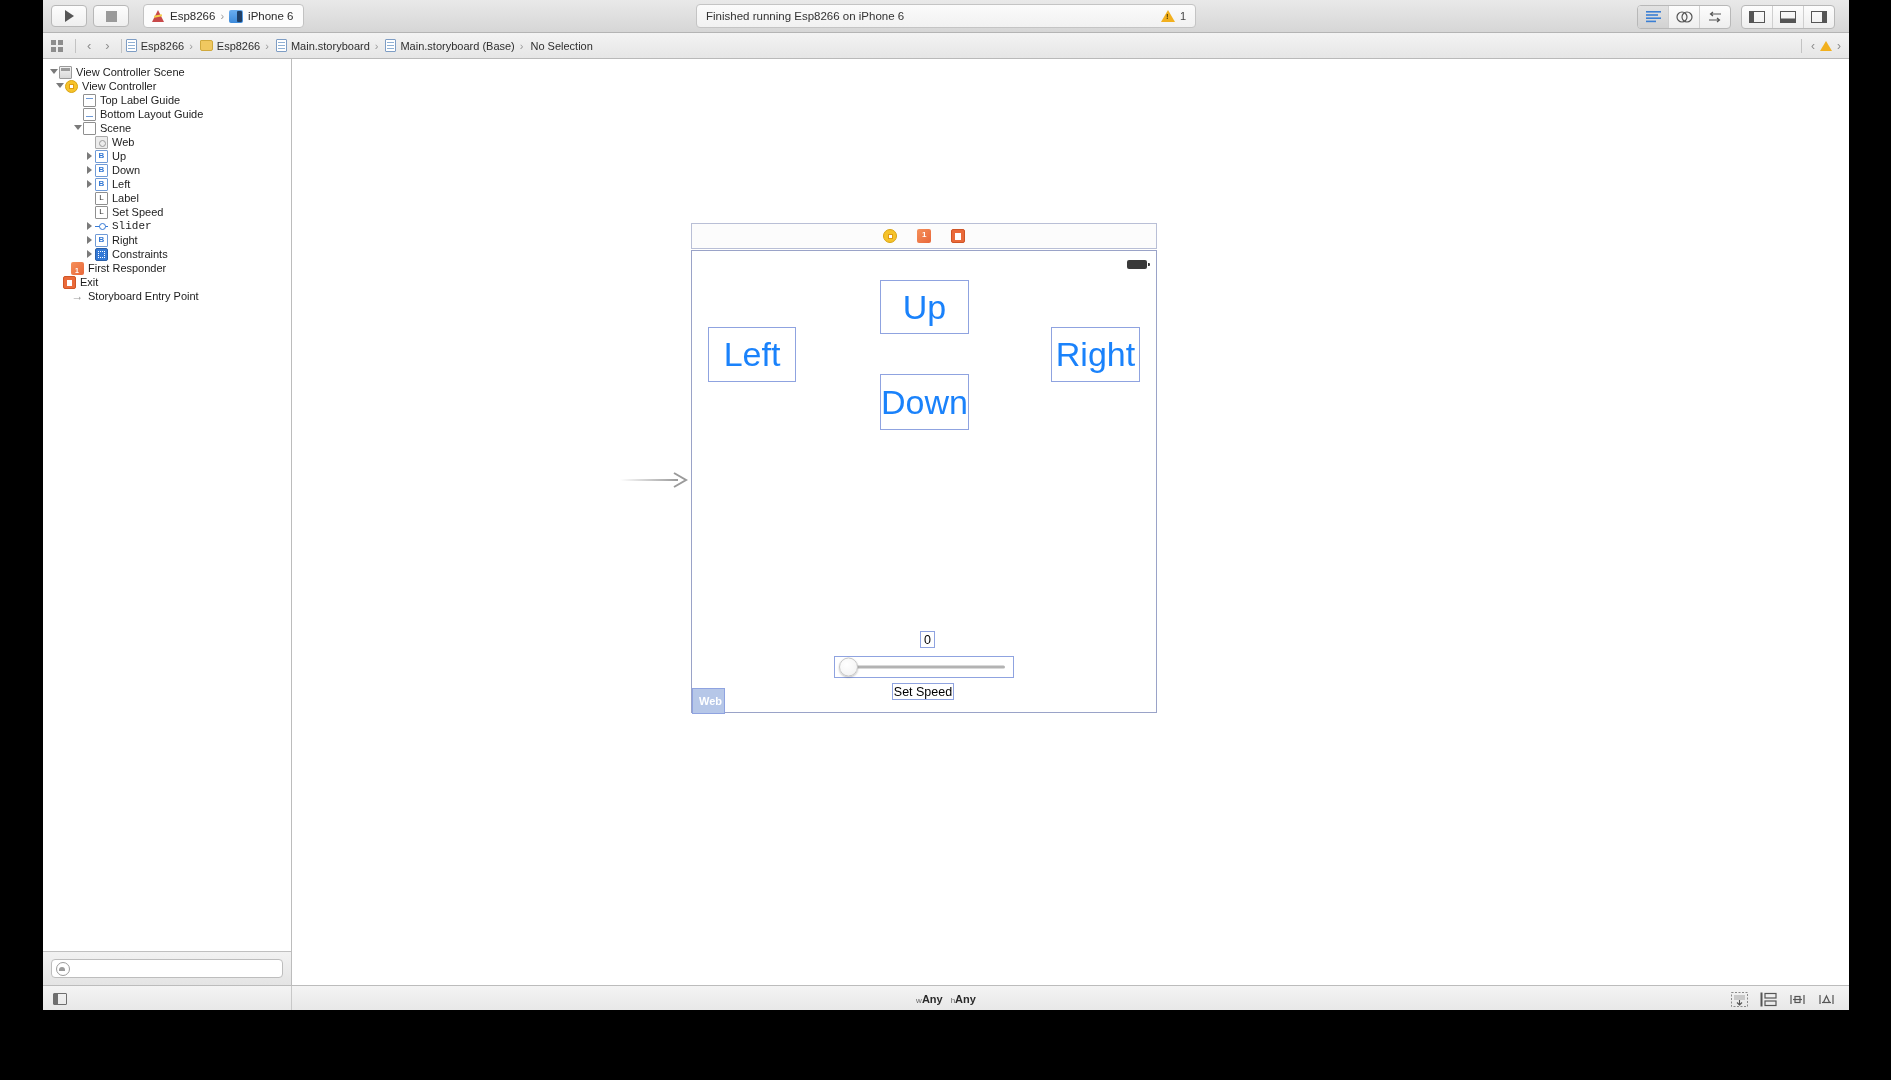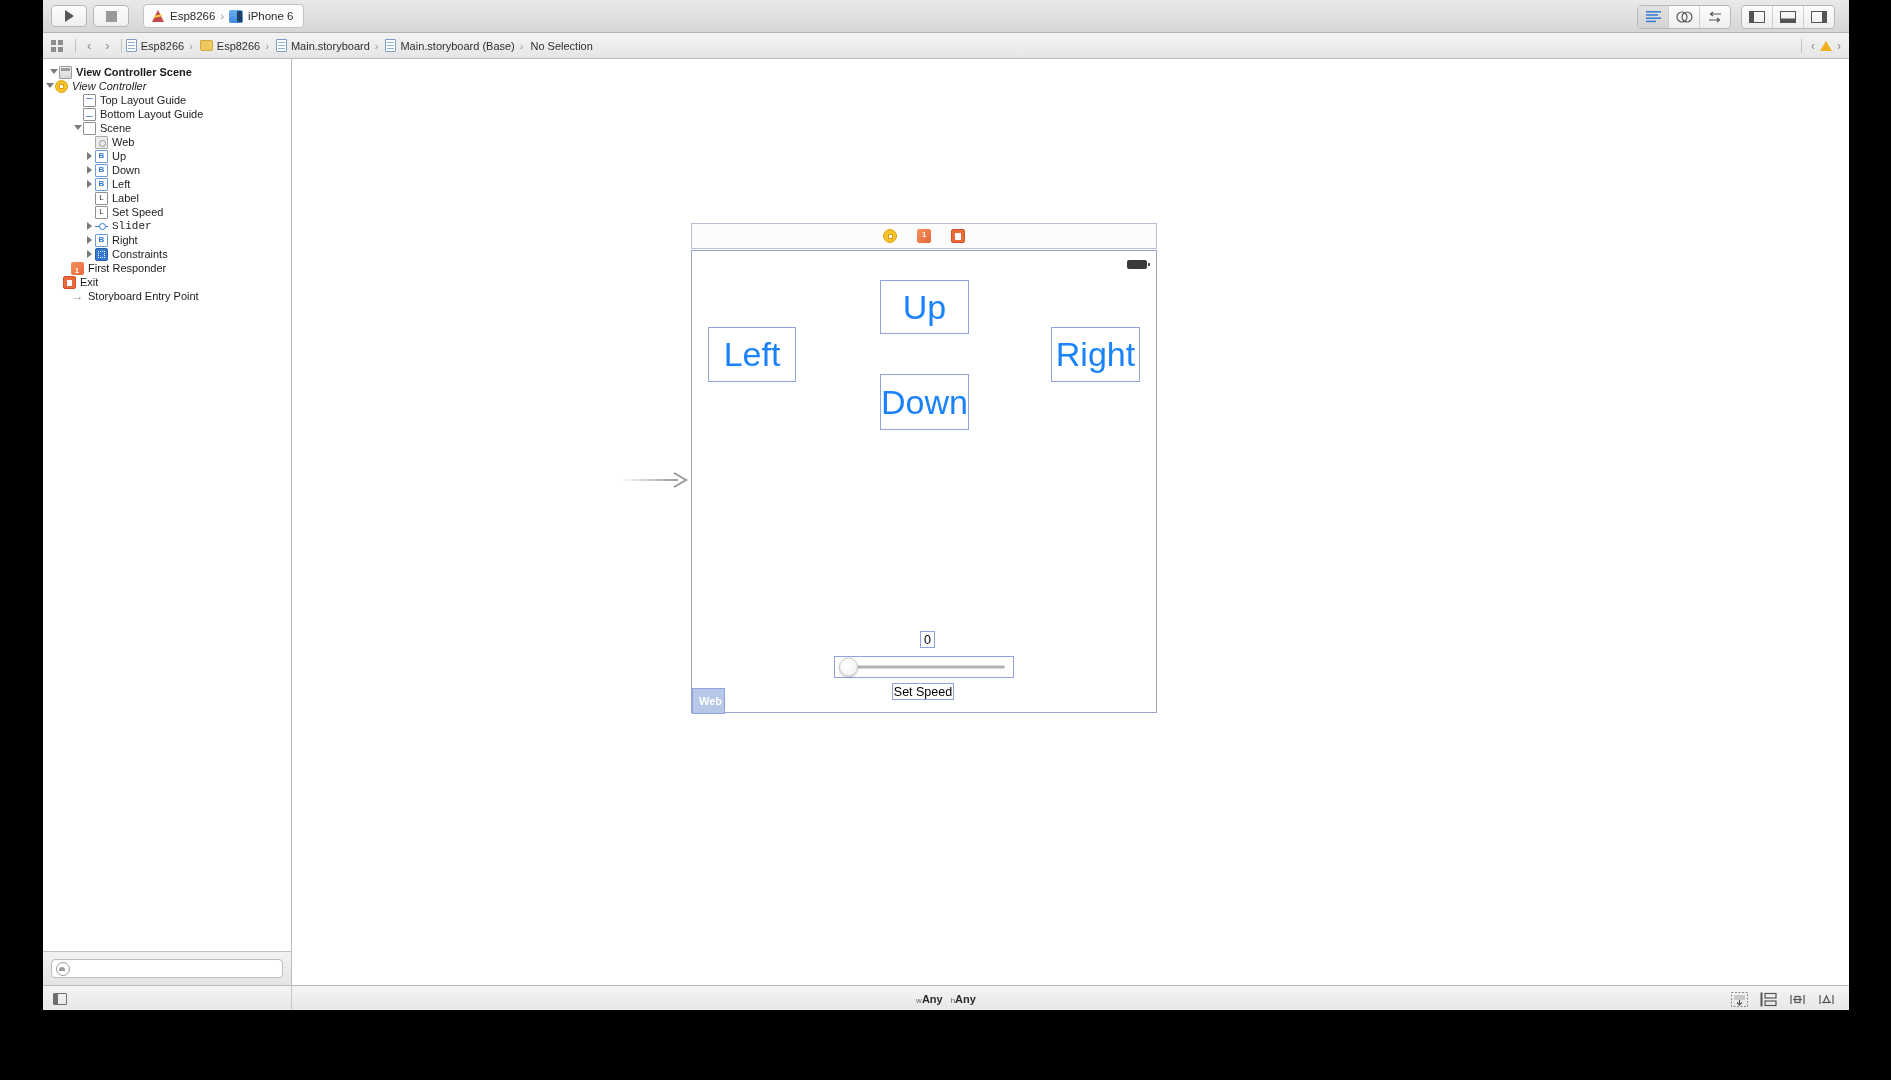--- a/index.html
+++ b/index.html
@@ -384,21 +384,21 @@
     border-radius: 2px;
     position: relative;
   }
   .ic-exit::after {
     content:""; position:absolute; left:3px; top:3px; width:5px; height:6px;
     background:#fff;
   }
   .ic-entry {
     color: #9a9a9a; font-size: 12px; line-height: 1;
   }
-  .lbl-bold { font-weight: bold; }
+  .lbl-bold { font-weight: normal; }
 
   .nav-footer {
     position: absolute;
     left: 0; right: 0; bottom: 0;
     height: 34px;
     background: linear-gradient(#f2f2f2,#e4e4e4);
     border-top: 1px solid #c0c0c0;
     display: flex;
     align-items: center;
     padding: 0 8px;
@@ -658,20 +658,26 @@
     </div>
 
     <div class="scheme">
       <span class="ico-proj"></span>
       <span>Esp8266</span>
       <span class="chev">›</span>
       <span class="ico-device"></span>
       <span>iPhone 6</span>
     </div>
 
+    <div class="status-bar">
+      <span>Finished running Esp8266 on iPhone 6</span>
+      <span class="spacer"></span>
+      <span class="warn-tri"></span>
+      <span class="warn-count">1</span>
+    </div>
 
     <div class="tb-right">
       <div class="seg-group">
         <div class="seg active">
           <svg width="15" height="12" viewBox="0 0 15 12">
             <rect x="0" y="0" width="15" height="1.6" fill="#3b7fd4"></rect>
             <rect x="0" y="3.2" width="12" height="1.6" fill="#3b7fd4"></rect>
             <rect x="0" y="6.4" width="15" height="1.6" fill="#3b7fd4"></rect>
             <rect x="0" y="9.6" width="10" height="1.6" fill="#3b7fd4"></rect>
           </svg>
@@ -759,29 +765,29 @@
 
   <div class="body-split">
 
     <div class="navigator">
       <div class="outline" id="outline-list">
           <div class="row" style="padding-left: 6px;">
             <span class="disc open"></span>
             <span class="ic ic-scene"></span>
             <span class="lbl-bold">View Controller Scene</span>
           </div>
-          <div class="row" style="padding-left: 2px; font-style: italic;">
+          <div class="row" style="padding-left: 12px;">
             <span class="disc open"></span>
             <span class="ic ic-vc"></span>
             <span>View Controller</span>
           </div>
           <div class="row" style="padding-left: 30px;">
             <span class="disc"></span>
             <span class="ic ic-guide top"></span>
-            <span>Top Layout Guide</span>
+            <span>Top Label Guide</span>
           </div>
           <div class="row" style="padding-left: 30px;">
             <span class="disc"></span>
             <span class="ic ic-guide bottom"></span>
             <span>Bottom Layout Guide</span>
           </div>
           <div class="row" style="padding-left: 30px;">
             <span class="disc open"></span>
             <span class="ic ic-view"></span>
             <span>Scene</span>

